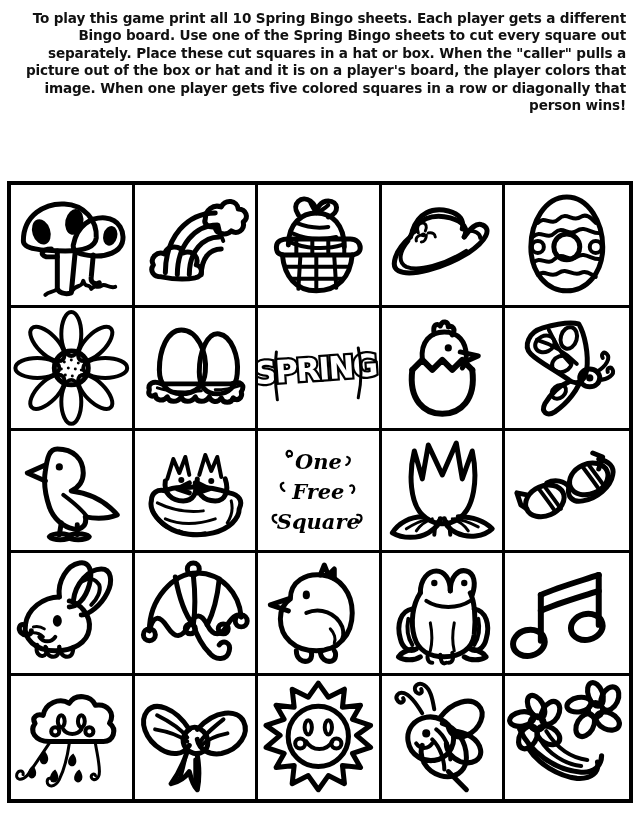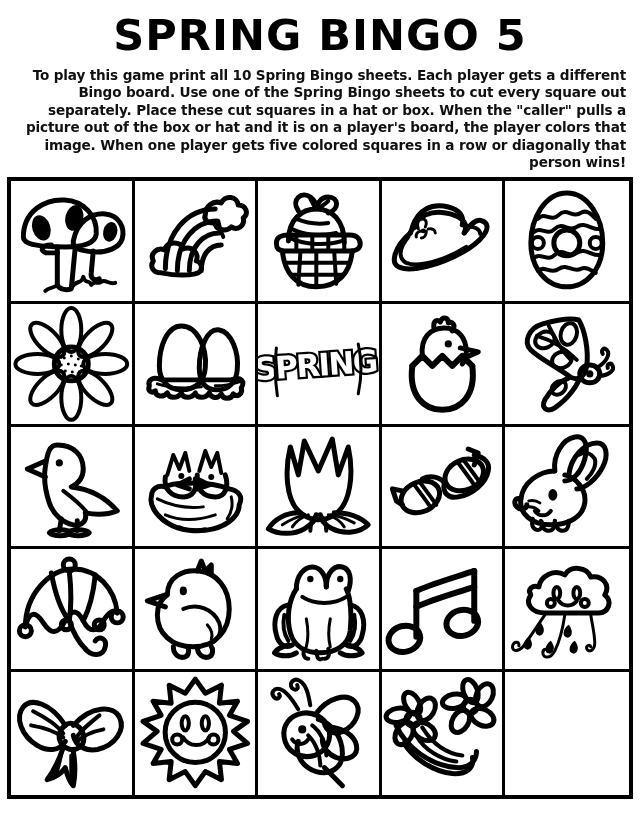--- a/index.html
+++ b/index.html
@@ -89,21 +89,20 @@
     stroke-width:4.5;
     paint-order:stroke fill;
     letter-spacing:-1.5px;
   }
 </style>
 </head>
 <body>
 
 <div class="page">
 
-  <h1 class="title">SPRING BINGO 5</h1>
 
   <p class="instructions">To play this game print all 10 Spring Bingo sheets. Each player gets a different Bingo board. Use one of the Spring Bingo sheets to cut every square out separately. Place these cut squares in a hat or box. When the "caller" pulls a picture out of the box or hat and it is on a player's board, the player colors that image. When one player gets five colored squares in a row or diagonally that person wins!</p>
 
   <div class="grid-wrap">
     <div class="grid">
 
       <div class="cell">
         <svg viewBox="0 0 120 120">
           <path class="ink w5" d="M12 56 C12 30 34 18 53 19 C73 20 86 35 85 53 C84 62 72 66 54 66 C30 66 12 64 12 56 Z"></path>
           <path class="ink w5" d="M62 60 C66 40 80 32 94 33 C108 34 114 47 111 58 C108 67 96 72 82 71 C70 70 61 68 62 60 Z"></path>
@@ -265,20 +264,33 @@
           <path class="ink w5" d="M54 52 L42 58 L54 62"></path>
           <path class="ink w5" d="M62 52 L74 58 L62 62"></path>
           <circle class="solid" cx="46" cy="49" r="3"></circle>
           <circle class="solid" cx="76" cy="50" r="3"></circle>
           <path class="ink w5" d="M16 70 C16 62 22 58 30 60 C40 54 50 58 58 56 C70 56 84 58 94 62 C104 64 108 70 104 78 C104 88 94 98 78 102 C62 106 44 104 32 96 C20 88 14 78 16 70 Z"></path>
           <path class="ink w3" d="M22 72 C34 78 50 82 68 80 M30 88 C44 94 62 94 80 88 M96 70 C98 78 96 86 92 92"></path>
           <path class="ink w3" d="M18 80 C20 86 24 92 30 96 M44 100 C52 104 62 104 70 102"></path>
         </svg>
       </div>
 
+      <div class="cell">
+        <svg viewBox="0 0 120 120">
+          <text class="freetext" x="60" y="38">One</text>
+          <text class="freetext" x="60" y="68">Free</text>
+          <text class="freetext" x="60" y="98">Square</text>
+          <path class="ink w2" d="M30 26 C26 22 30 18 33 21 C35 23 33 26 31 25"></path>
+          <path class="ink w2" d="M88 34 C92 32 93 27 89 26"></path>
+          <path class="ink w2" d="M26 60 C22 58 21 53 25 52"></path>
+          <path class="ink w2" d="M94 62 C98 58 95 53 92 55"></path>
+          <path class="ink w2" d="M18 92 C13 90 13 84 18 84"></path>
+          <path class="ink w2" d="M100 92 C105 89 104 83 99 84"></path>
+        </svg>
+      </div>
 
       <div class="cell">
         <svg viewBox="0 0 120 120">
           <path class="ink w5" d="M32 20 L40 48 L46 14 L60 44 L74 12 L80 48 L90 20 C96 48 92 78 76 88 C64 96 50 94 40 84 C28 72 26 44 32 20 Z"></path>
           <path class="ink w5" d="M40 86 C28 86 16 92 10 102 C20 108 36 108 46 102 C54 97 58 92 58 88"></path>
           <path class="ink w5" d="M76 86 C90 86 102 90 110 98 C102 106 86 108 74 102 C66 98 62 92 62 88"></path>
           <path class="ink w3" d="M24 98 C30 94 38 90 46 88 M96 96 C88 92 80 89 72 88"></path>
           <path class="ink w3" d="M34 100 C38 94 44 90 50 88 M86 100 C82 94 76 90 70 88"></path>
           <path class="ink w4" d="M58 88 C54 92 52 98 52 104 M62 88 C66 92 68 98 68 104"></path>
         </svg>

